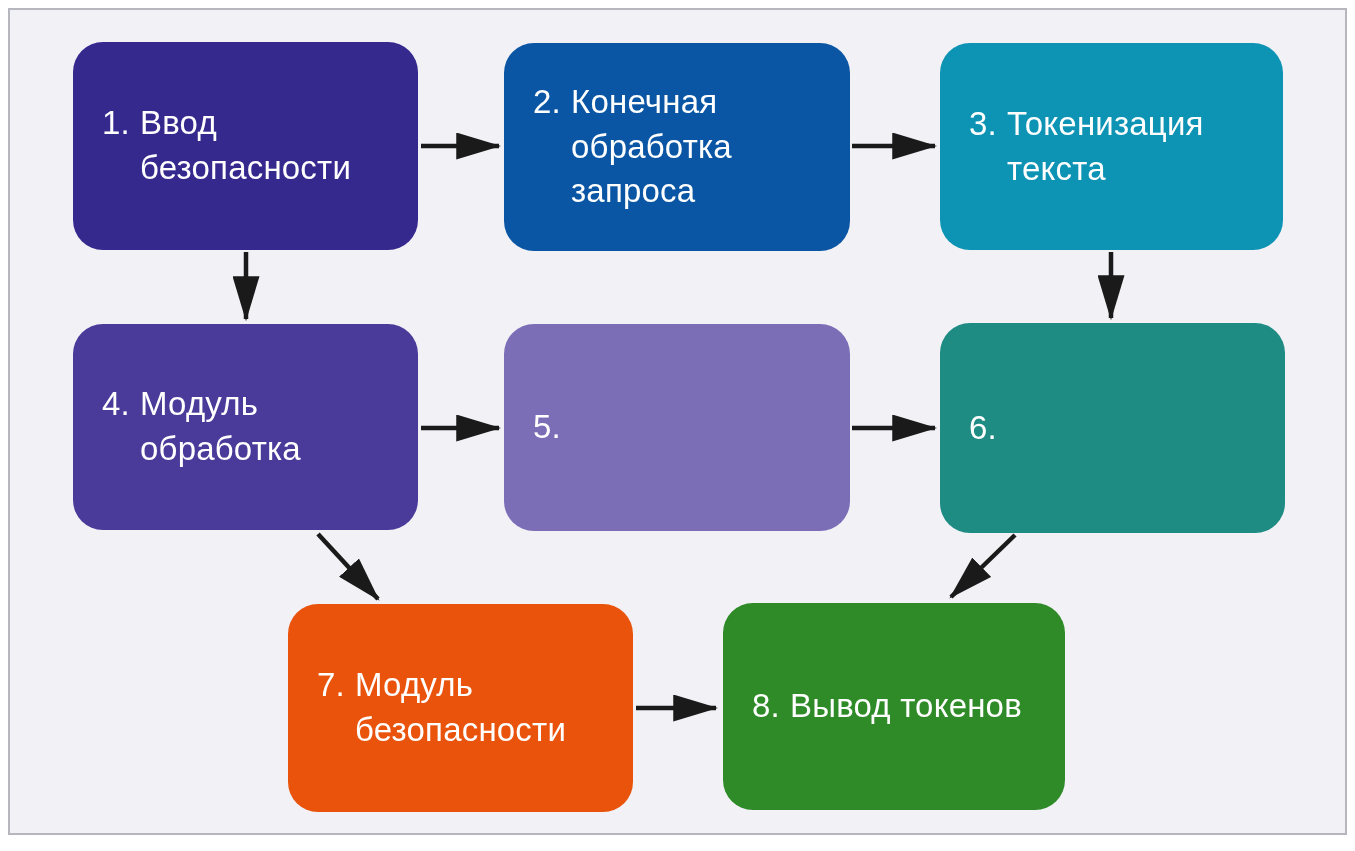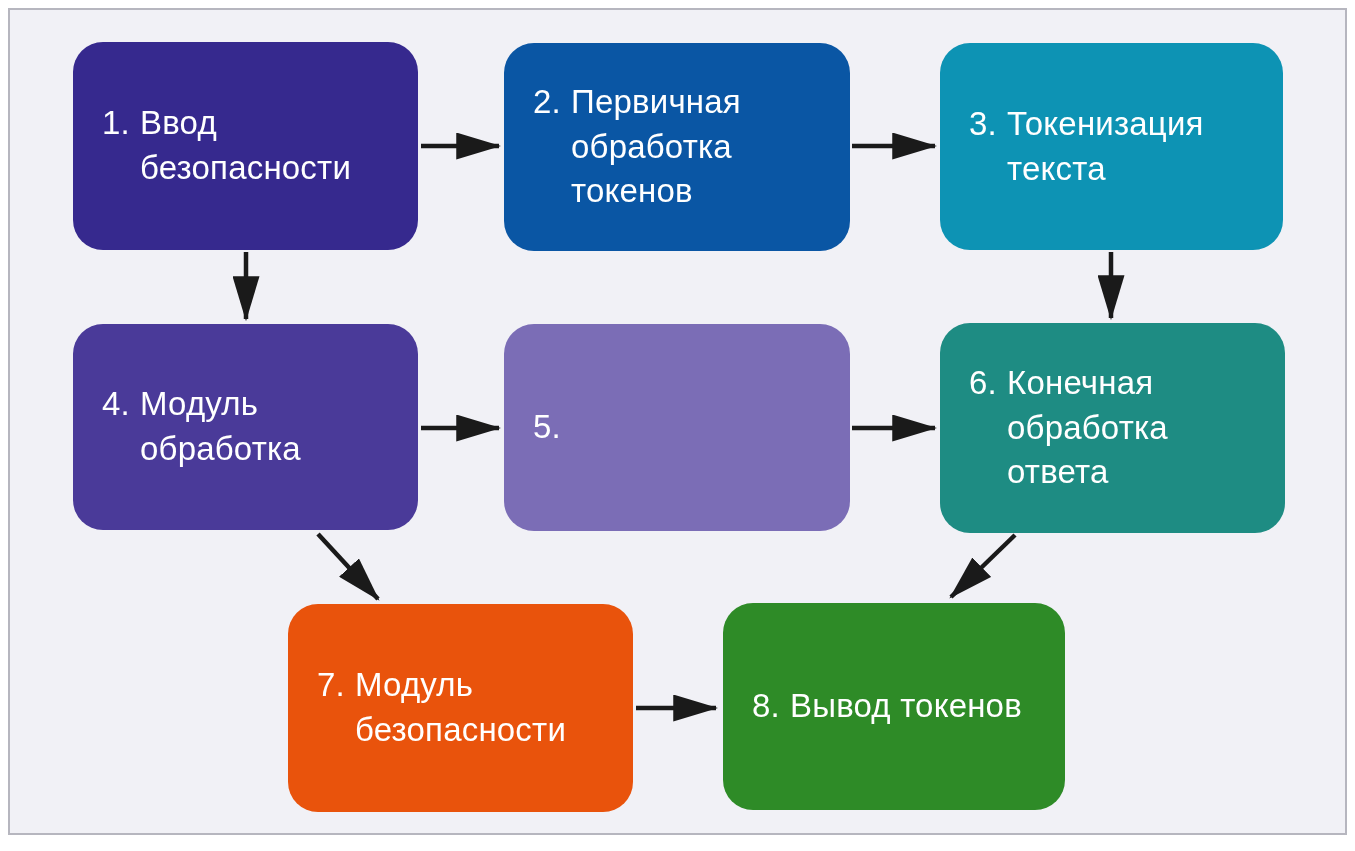--- a/index.html
+++ b/index.html
@@ -88,21 +88,21 @@
   <div class="node" style="left: 73px; top: 42px; width: 345px; height: 208px; background: rgb(54, 41, 142);">
     <div class="node-text">
       <span class="node-num">1.</span>
       <span class="node-lbl">Ввод безопасности</span>
     </div>
   </div>
 
   <div class="node" style="left: 504px; top: 43px; width: 346px; height: 208px; background: rgb(10, 86, 164);">
     <div class="node-text">
       <span class="node-num">2.</span>
-      <span class="node-lbl">Первичная обработка токенов</span>
+      <span class="node-lbl">Конечная обработка запроса</span>
     </div>
   </div>
 
   <div class="node" style="left: 940px; top: 43px; width: 343px; height: 207px; background: rgb(13, 147, 180);">
     <div class="node-text">
       <span class="node-num">3.</span>
       <span class="node-lbl">Токенизация текста</span>
     </div>
   </div>
 
@@ -115,21 +115,20 @@
 
   <div class="node" style="left: 504px; top: 324px; width: 346px; height: 207px; background: rgb(123, 109, 182);">
     <div class="node-text">
       <span class="node-num">5.</span>
     </div>
   </div>
 
   <div class="node" style="left: 940px; top: 323px; width: 345px; height: 210px; background: rgb(30, 140, 131);">
     <div class="node-text">
       <span class="node-num">6.</span>
-      <span class="node-lbl">Конечная обработка ответа</span>
     </div>
   </div>
 
   <div class="node" style="left: 288px; top: 604px; width: 345px; height: 208px; background: rgb(233, 83, 12);">
     <div class="node-text">
       <span class="node-num">7.</span>
       <span class="node-lbl">Модуль безопасности</span>
     </div>
   </div>
 

